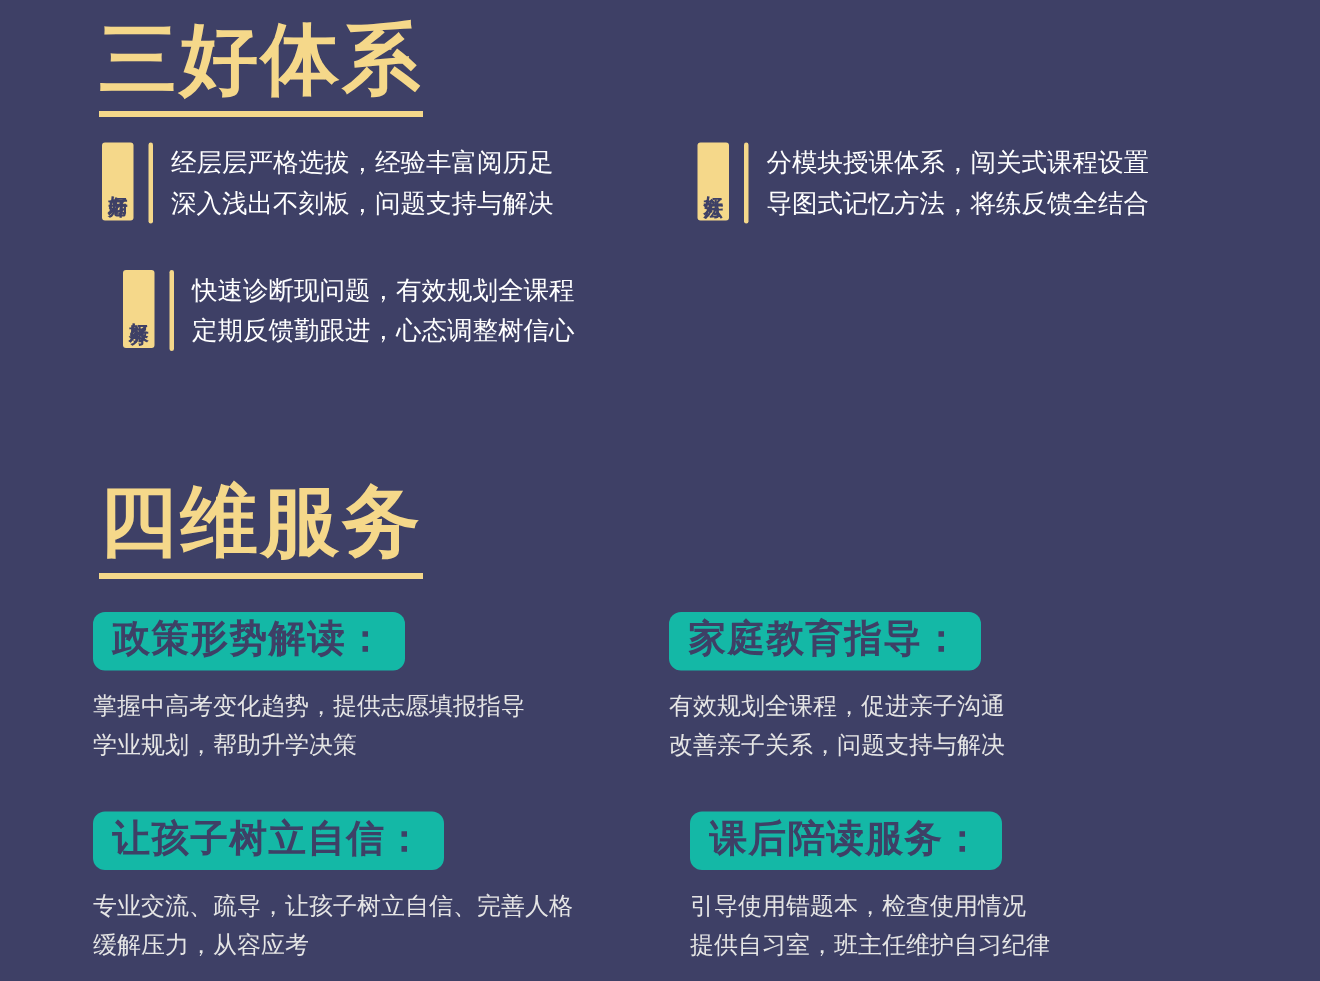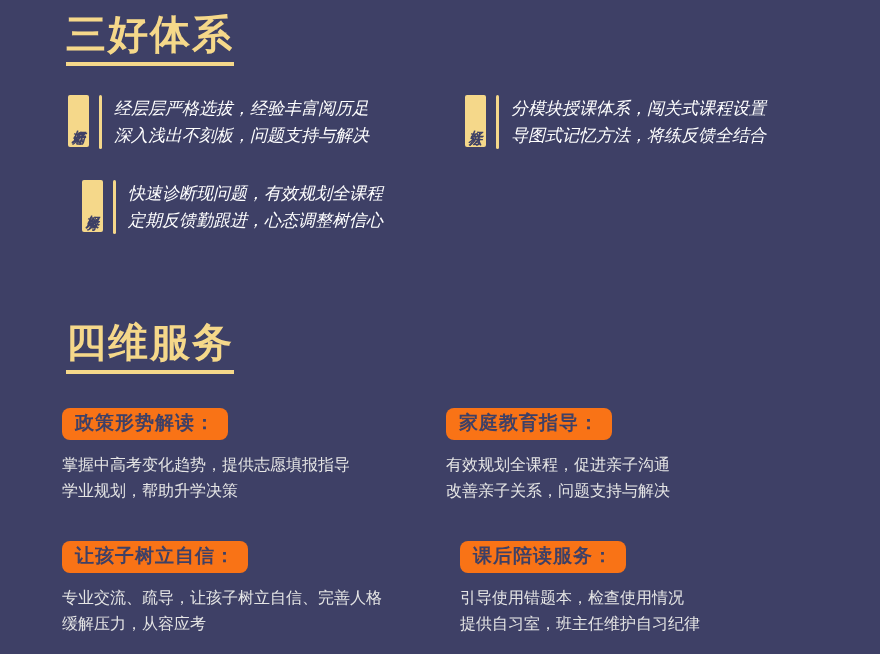--- a/index.html
+++ b/index.html
@@ -18,37 +18,36 @@
     position: relative;
     width: 880px;
     height: 654px;
     box-sizing: border-box;
   }
 
   
   .section-title {
     position: absolute;
     color: #f5d88a;
-    font-size: 40px;
+    font-size: 52px;
     font-weight: bold;
     letter-spacing: 2px;
     line-height: 1;
     padding-bottom: 8px;
     border-bottom: 4px solid #f5d88a;
     white-space: nowrap;
   }
   #title-1 { left: 66px; top: 14px; }
   #title-2 { left: 66px; top: 322px; }
 
   
   .feature {
     position: absolute;
     display: flex;
     align-items: stretch;
-    font-style: italic;
   }
   .feature-tag {
     background: #f5d88a;
     color: #3e4066;
     font-size: 13px;
     font-weight: bold;
     line-height: 15px;
     width: 21px;
     padding: 4px 2px;
     box-sizing: border-box;
@@ -77,23 +76,23 @@
   #feature-2 { left: 428px; top: 95px; margin-left: 37px; }
   #feature-3 { left: 82px; top: 180px; }
 
   
   .service {
     position: absolute;
     width: 400px;
   }
   .service-badge {
     display: inline-block;
-    background: #f97316;
+    background: #14b8a6;
     color: #3e4066;
-    font-size: 19px;
+    font-size: 25px;
     font-weight: bold;
     padding: 5px 13px 6px 13px;
     border-radius: 8px;
     letter-spacing: 1px;
     line-height: 1.1;
   }
   .service-text {
     margin-top: 12px;
     color: #e5e5e5;
     font-size: 16px;

